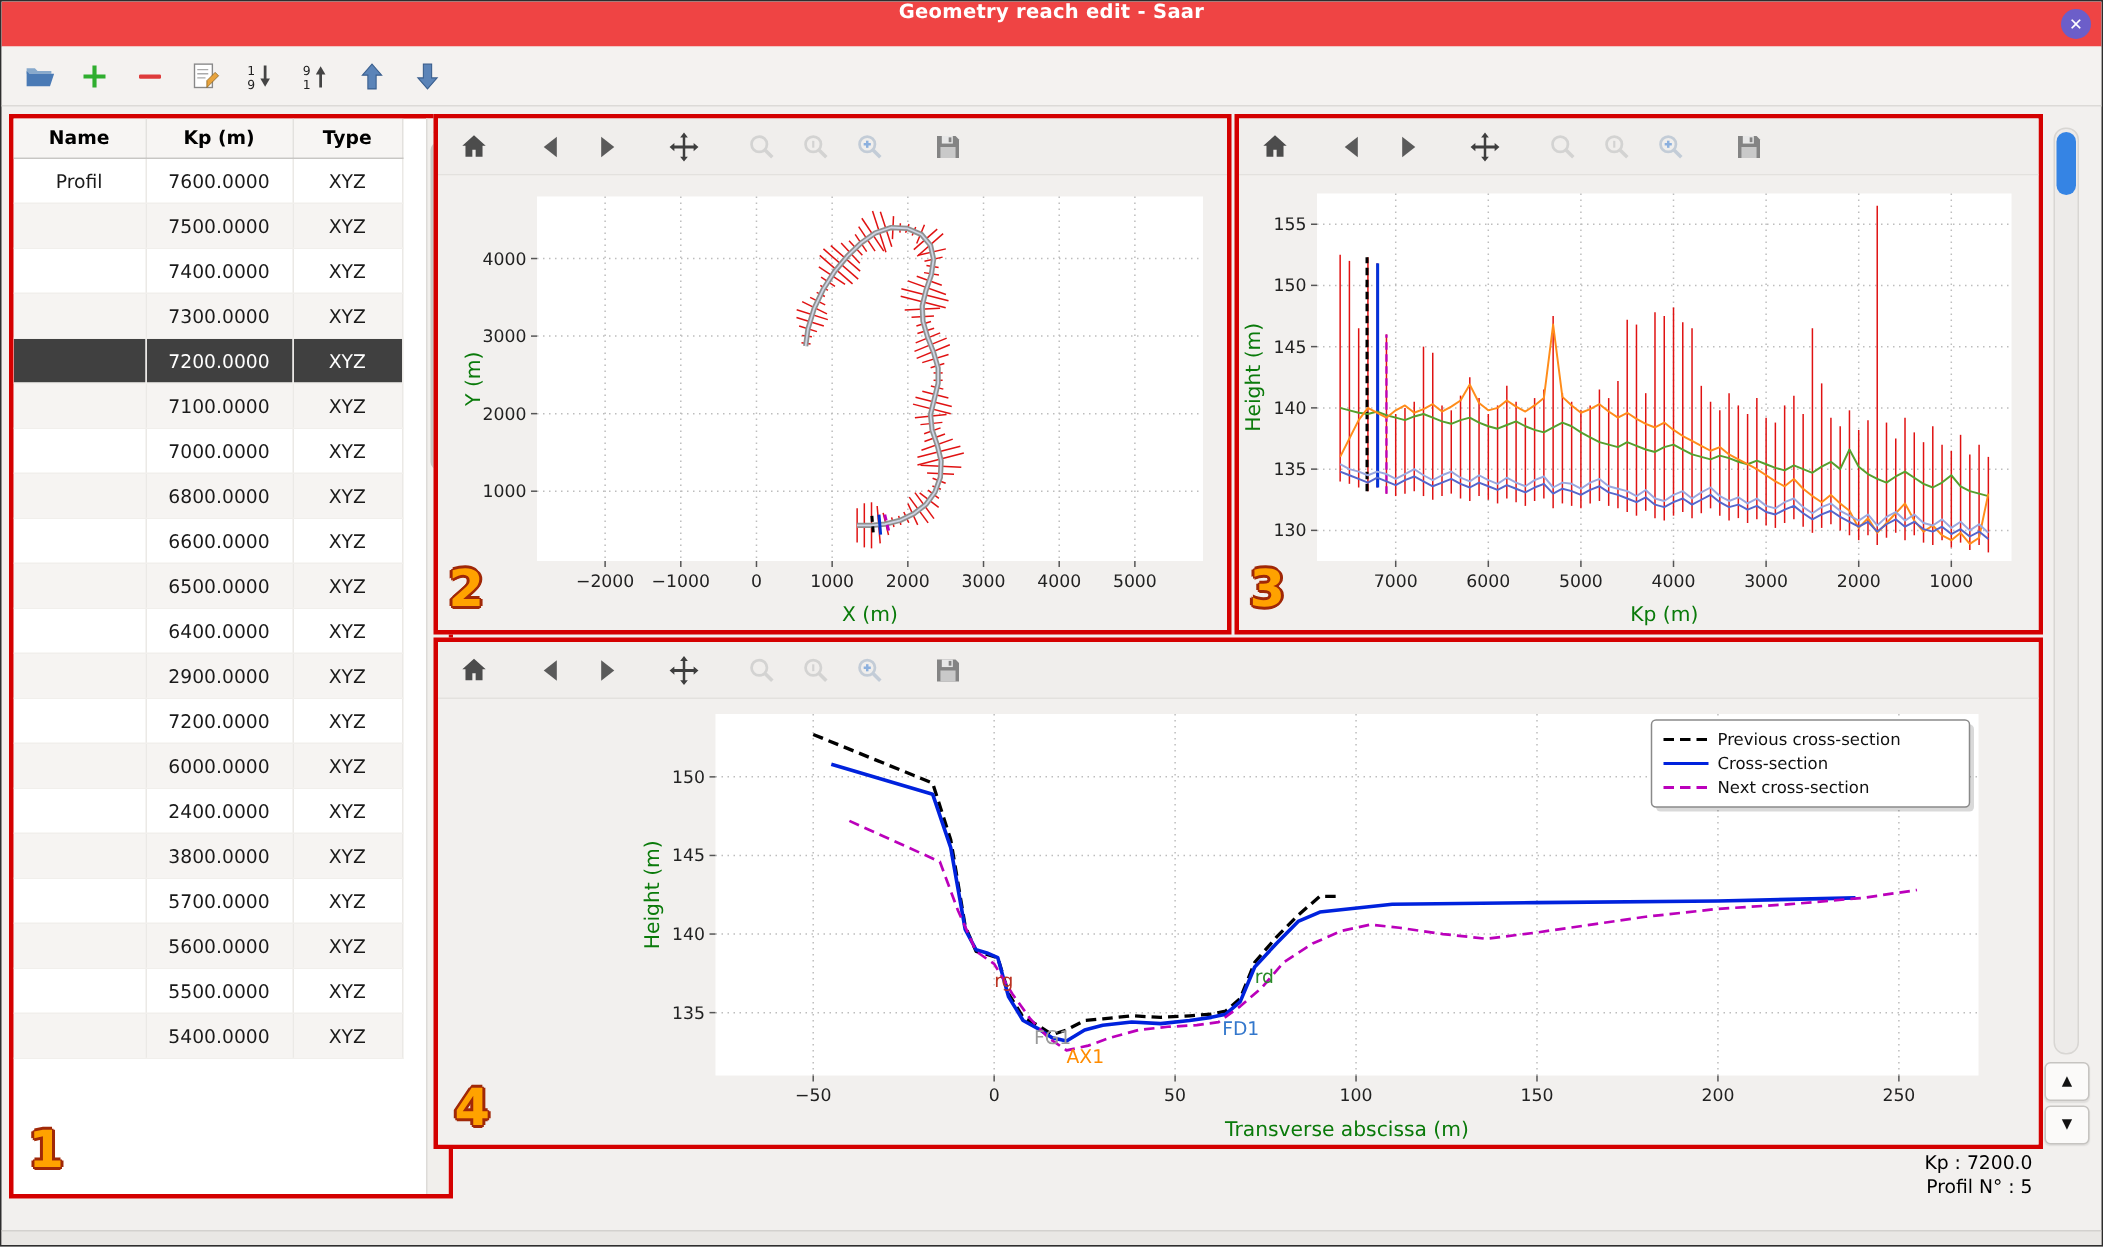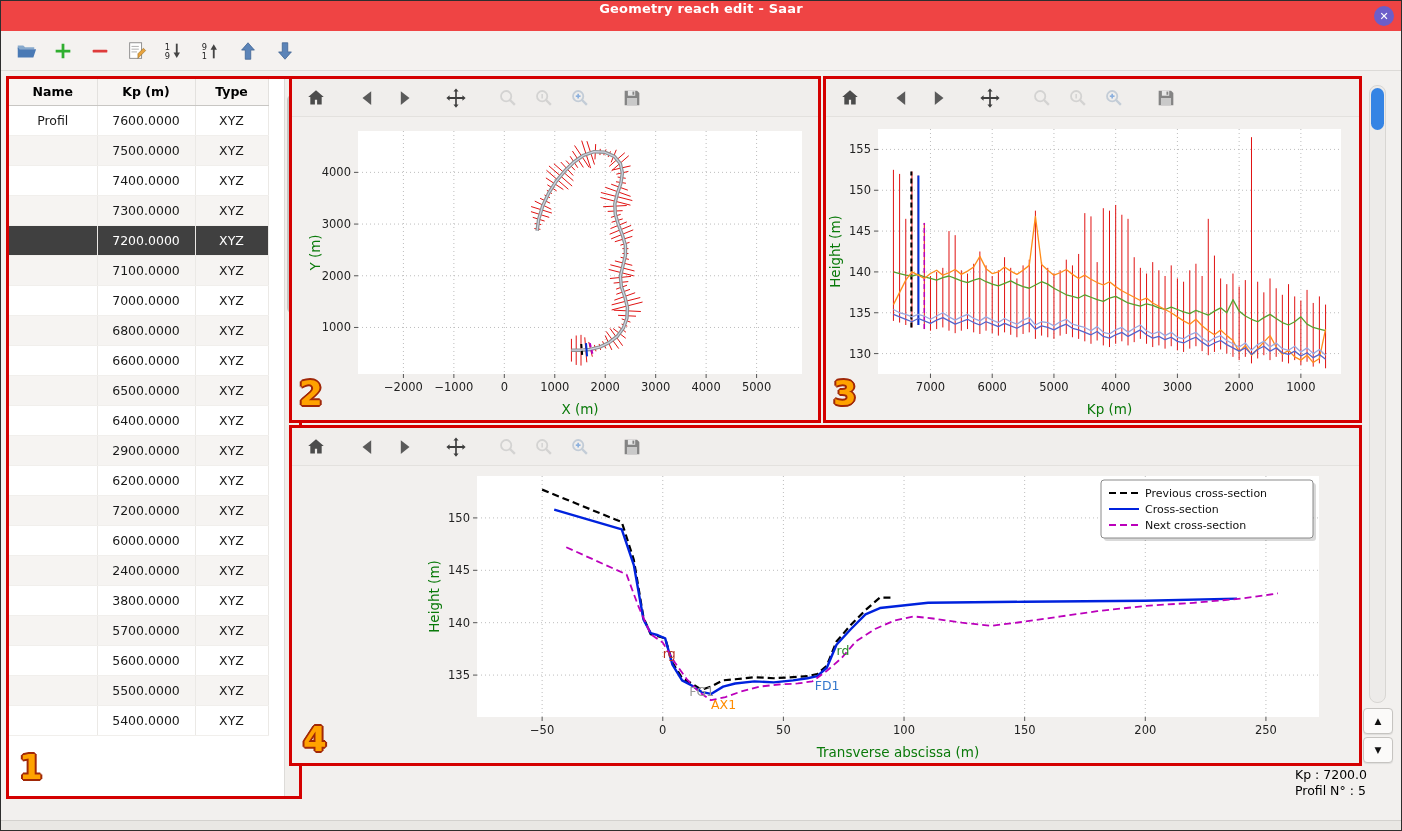--- a/index.html
+++ b/index.html
@@ -38,21 +38,21 @@
   .panel-num{position:absolute;font-size:34px;font-weight:bold;color:#ffa200;z-index:6;
     text-shadow:-2px 0 0 #a02808,2px 0 0 #a02808,0 -2px 0 #a02808,0 2px 0 #a02808,
                 -1px -1px 0 #a02808,1px 1px 0 #a02808,-1px 1px 0 #a02808,1px -1px 0 #a02808}
 
   .vscroll{position:absolute;left:1368px;top:84px;width:17px;height:618px;background:#edebe9;border:1px solid #d8d6d3;border-radius:8px}
   .vthumb{position:absolute;left:1px;top:2px;width:13px;height:42px;background:#3584e4;border-radius:7px}
   .nav-btn{position:absolute;left:1362px;width:30px;height:26px;background:#fbfaf9;border:1px solid #c6c4c1;border-radius:4px;display:flex;align-items:center;justify-content:center;font-size:9px;color:#111;cursor:pointer;box-shadow:0 1px 1px rgba(0,0,0,.08)}
   #nav-up{top:707px}
   #nav-down{top:736px}
 
-  .status-info{position:absolute;right:34px;top:766px;font-size:12.5px;color:#000;line-height:16px}
+  .status-info{position:absolute;right:46px;top:766px;text-align:right;font-size:12.5px;color:#000;line-height:16px}
   .statusbar{position:absolute;left:0;top:819px;width:100%;height:12px;background:#e9e7e4;border-top:1px solid #d3d1ce}
 </style>
 </head>
 <body>
 
 <div id="win">
 
   <div class="titlebar">
     <span class="title">Geometry reach edit - Saar</span>
     <span class="closebtn">
@@ -181,25 +181,20 @@
               <td>XYZ</td>
             </tr>
             <tr>
               <td></td>
               <td>6400.0000</td>
               <td>XYZ</td>
             </tr>
             <tr>
               <td></td>
               <td>2900.0000</td>
-              <td>XYZ</td>
-            </tr>
-            <tr>
-              <td></td>
-              <td>6200.0000</td>
               <td>XYZ</td>
             </tr>
             <tr>
               <td></td>
               <td>7200.0000</td>
               <td>XYZ</td>
             </tr>
             <tr>
               <td></td>
               <td>6000.0000</td>

